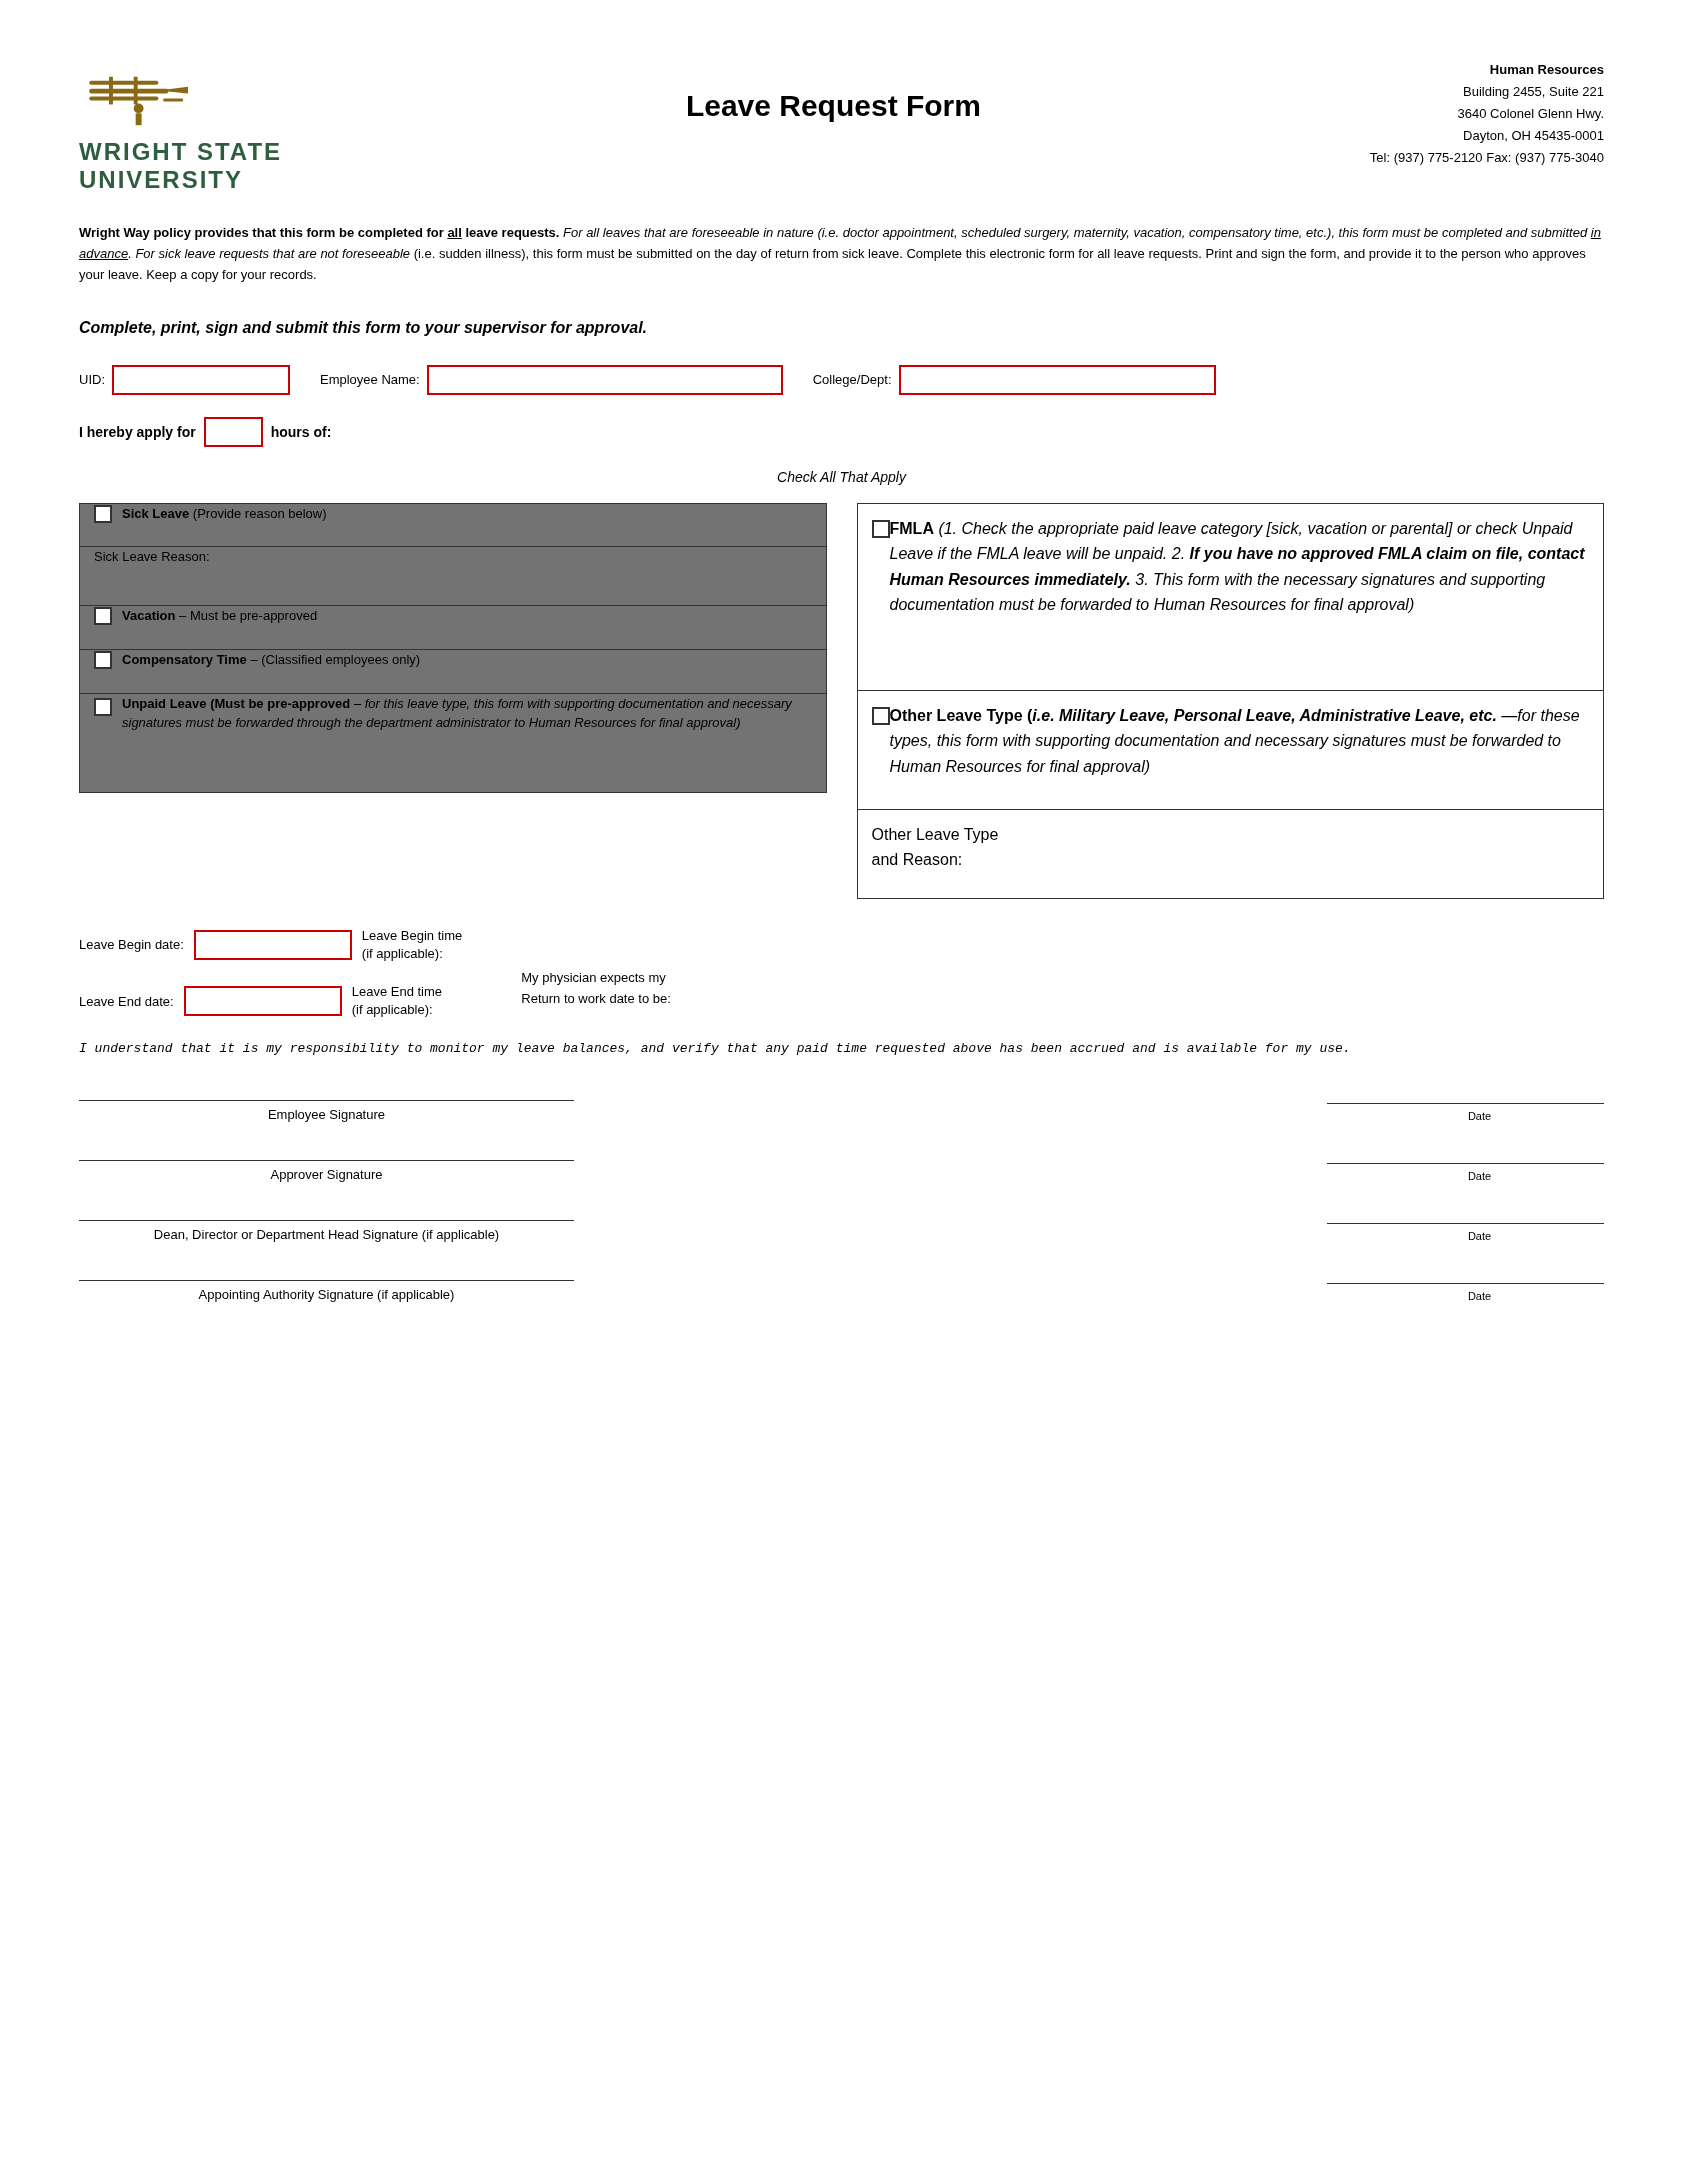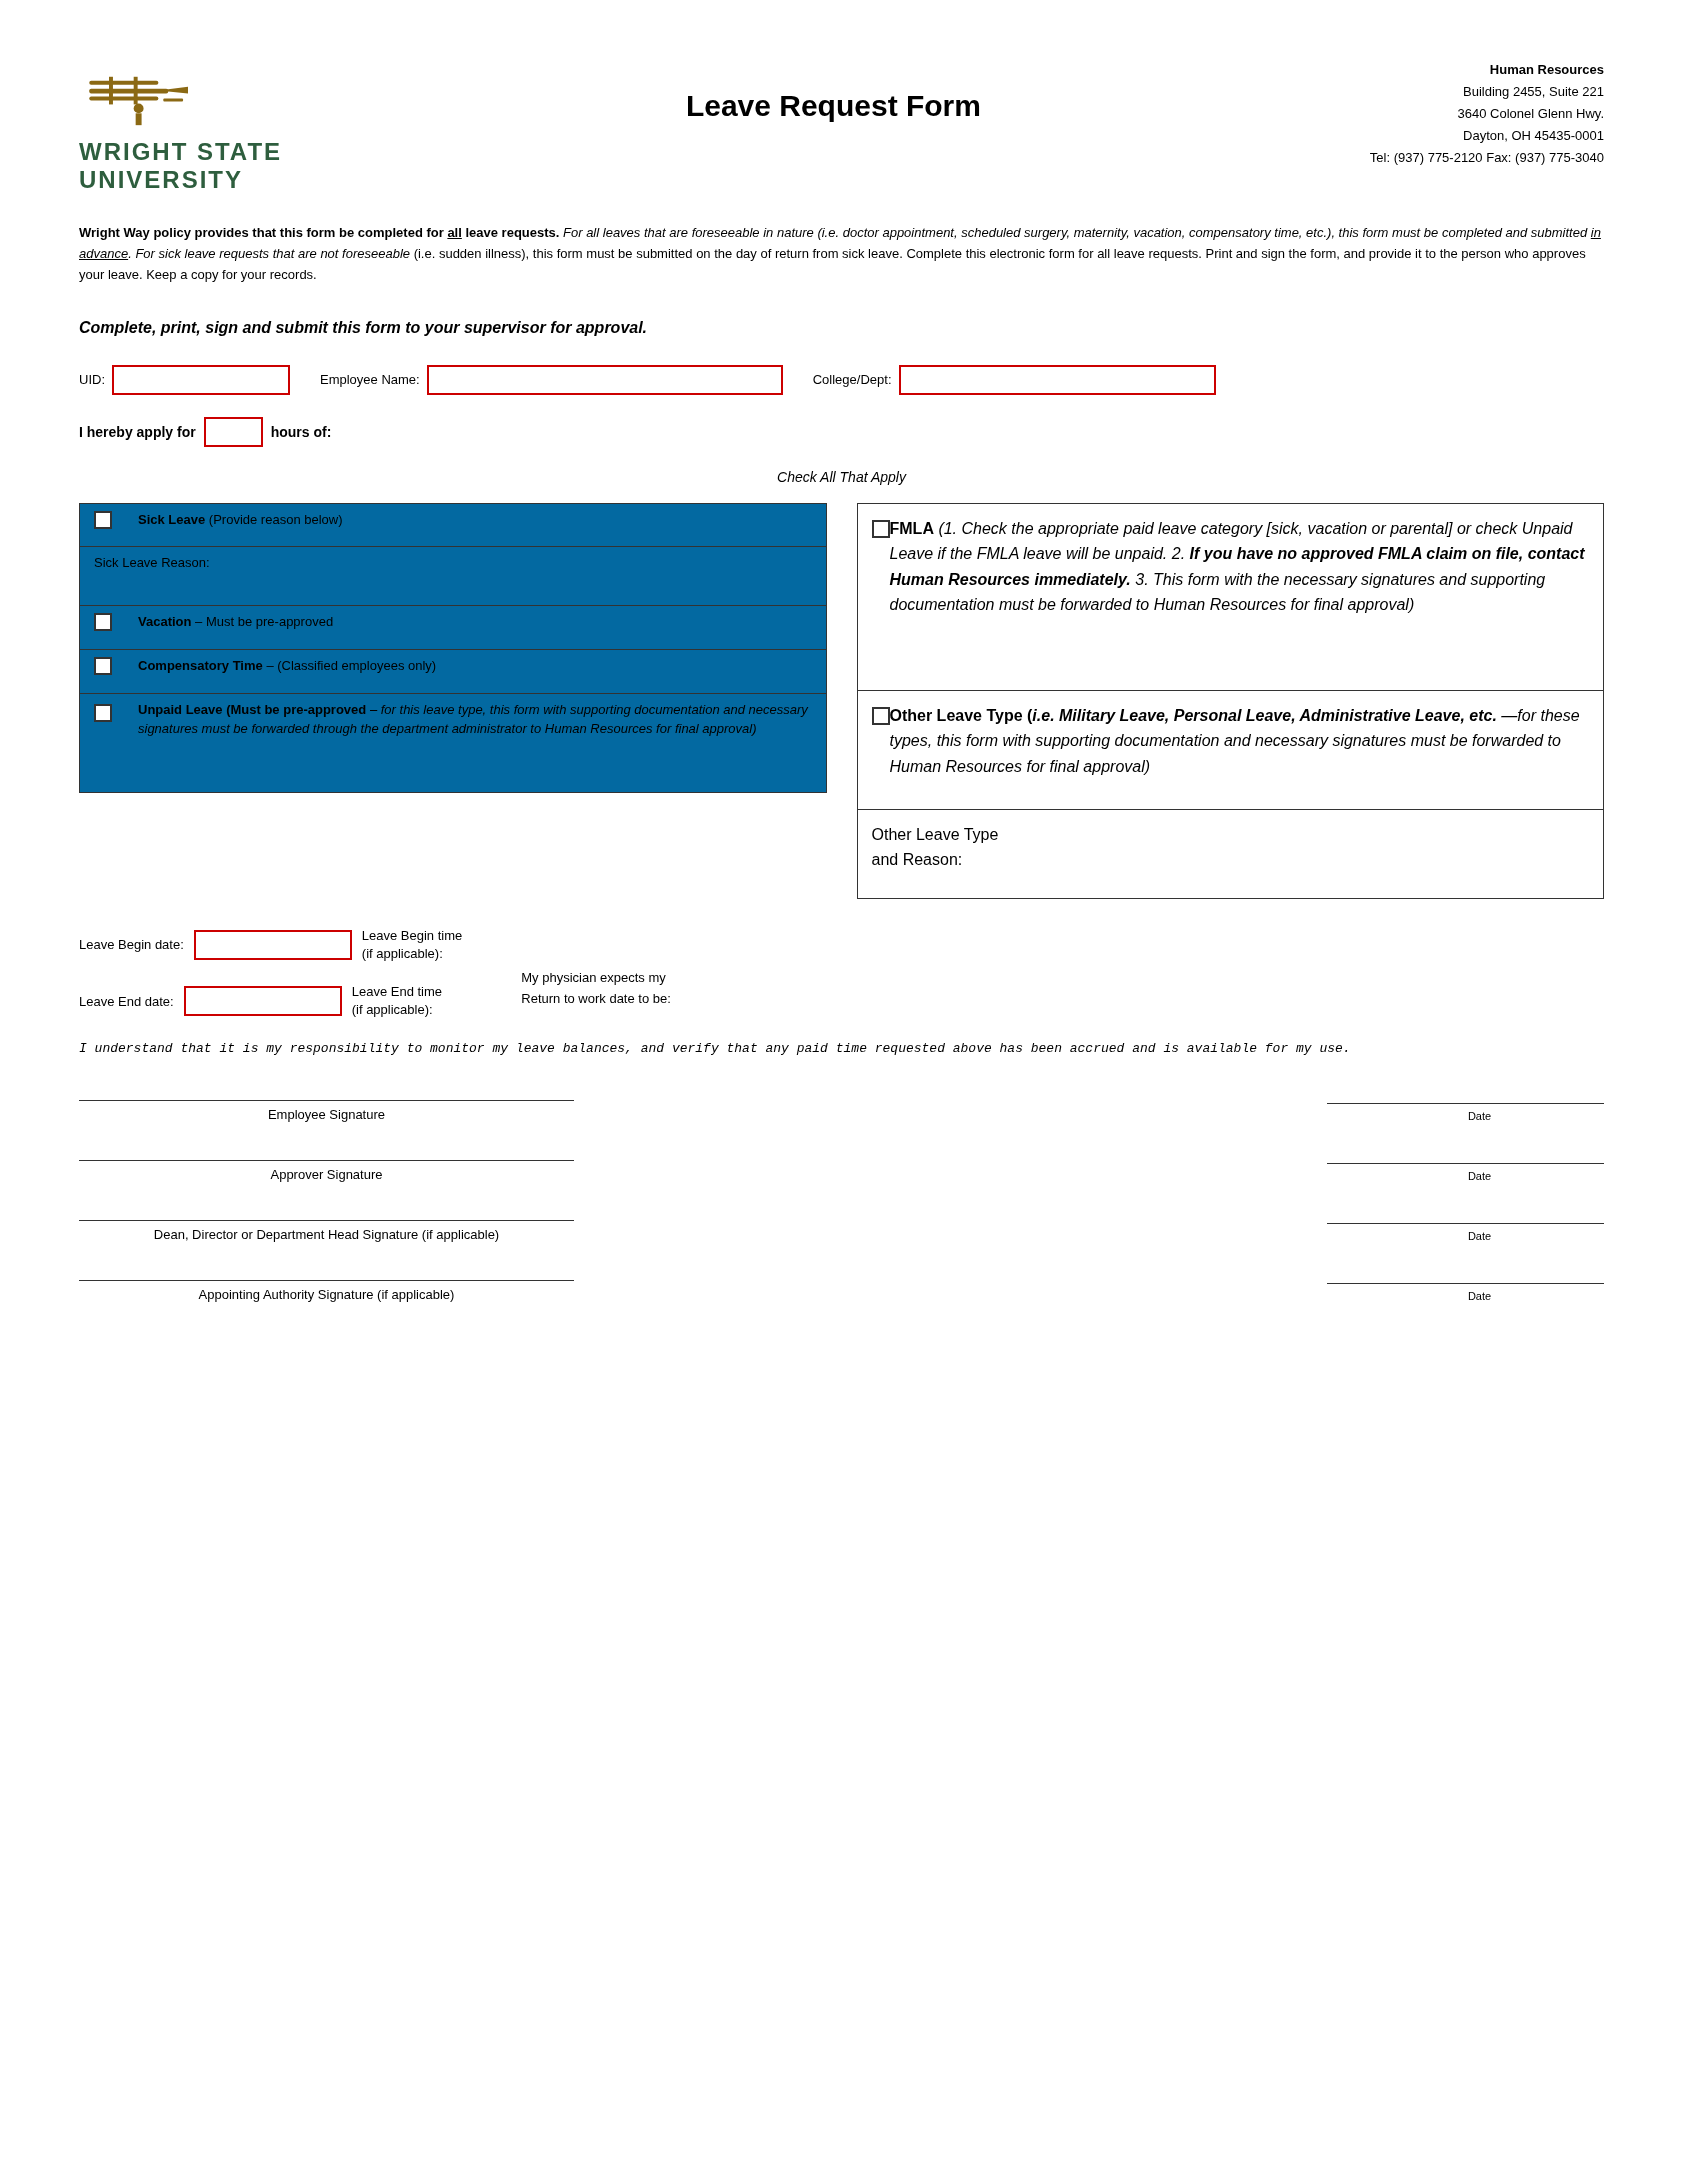--- a/index.html
+++ b/index.html
@@ -114,27 +114,27 @@
       gap: 0;
     }
     .right-col {
       flex: 1;
       display: flex;
       flex-direction: column;
       gap: 0;
     }
     .leave-item {
       border: 1.5px solid #333;
-      padding: 6px 14px;
+      padding: 0 14px;
       display: flex;
       align-items: flex-start;
-      gap: 26px;
+      gap: 10px;
       font-size: 13px;
       min-height: 44px;
-      background: #0369a1;
+      background: #737373;
     }
     .leave-item + .leave-item {
       border-top: none;
     }
     .leave-item.multi-line {
       align-items: flex-start;
     }
     .checkbox {
       width: 18px;
       height: 18px;

